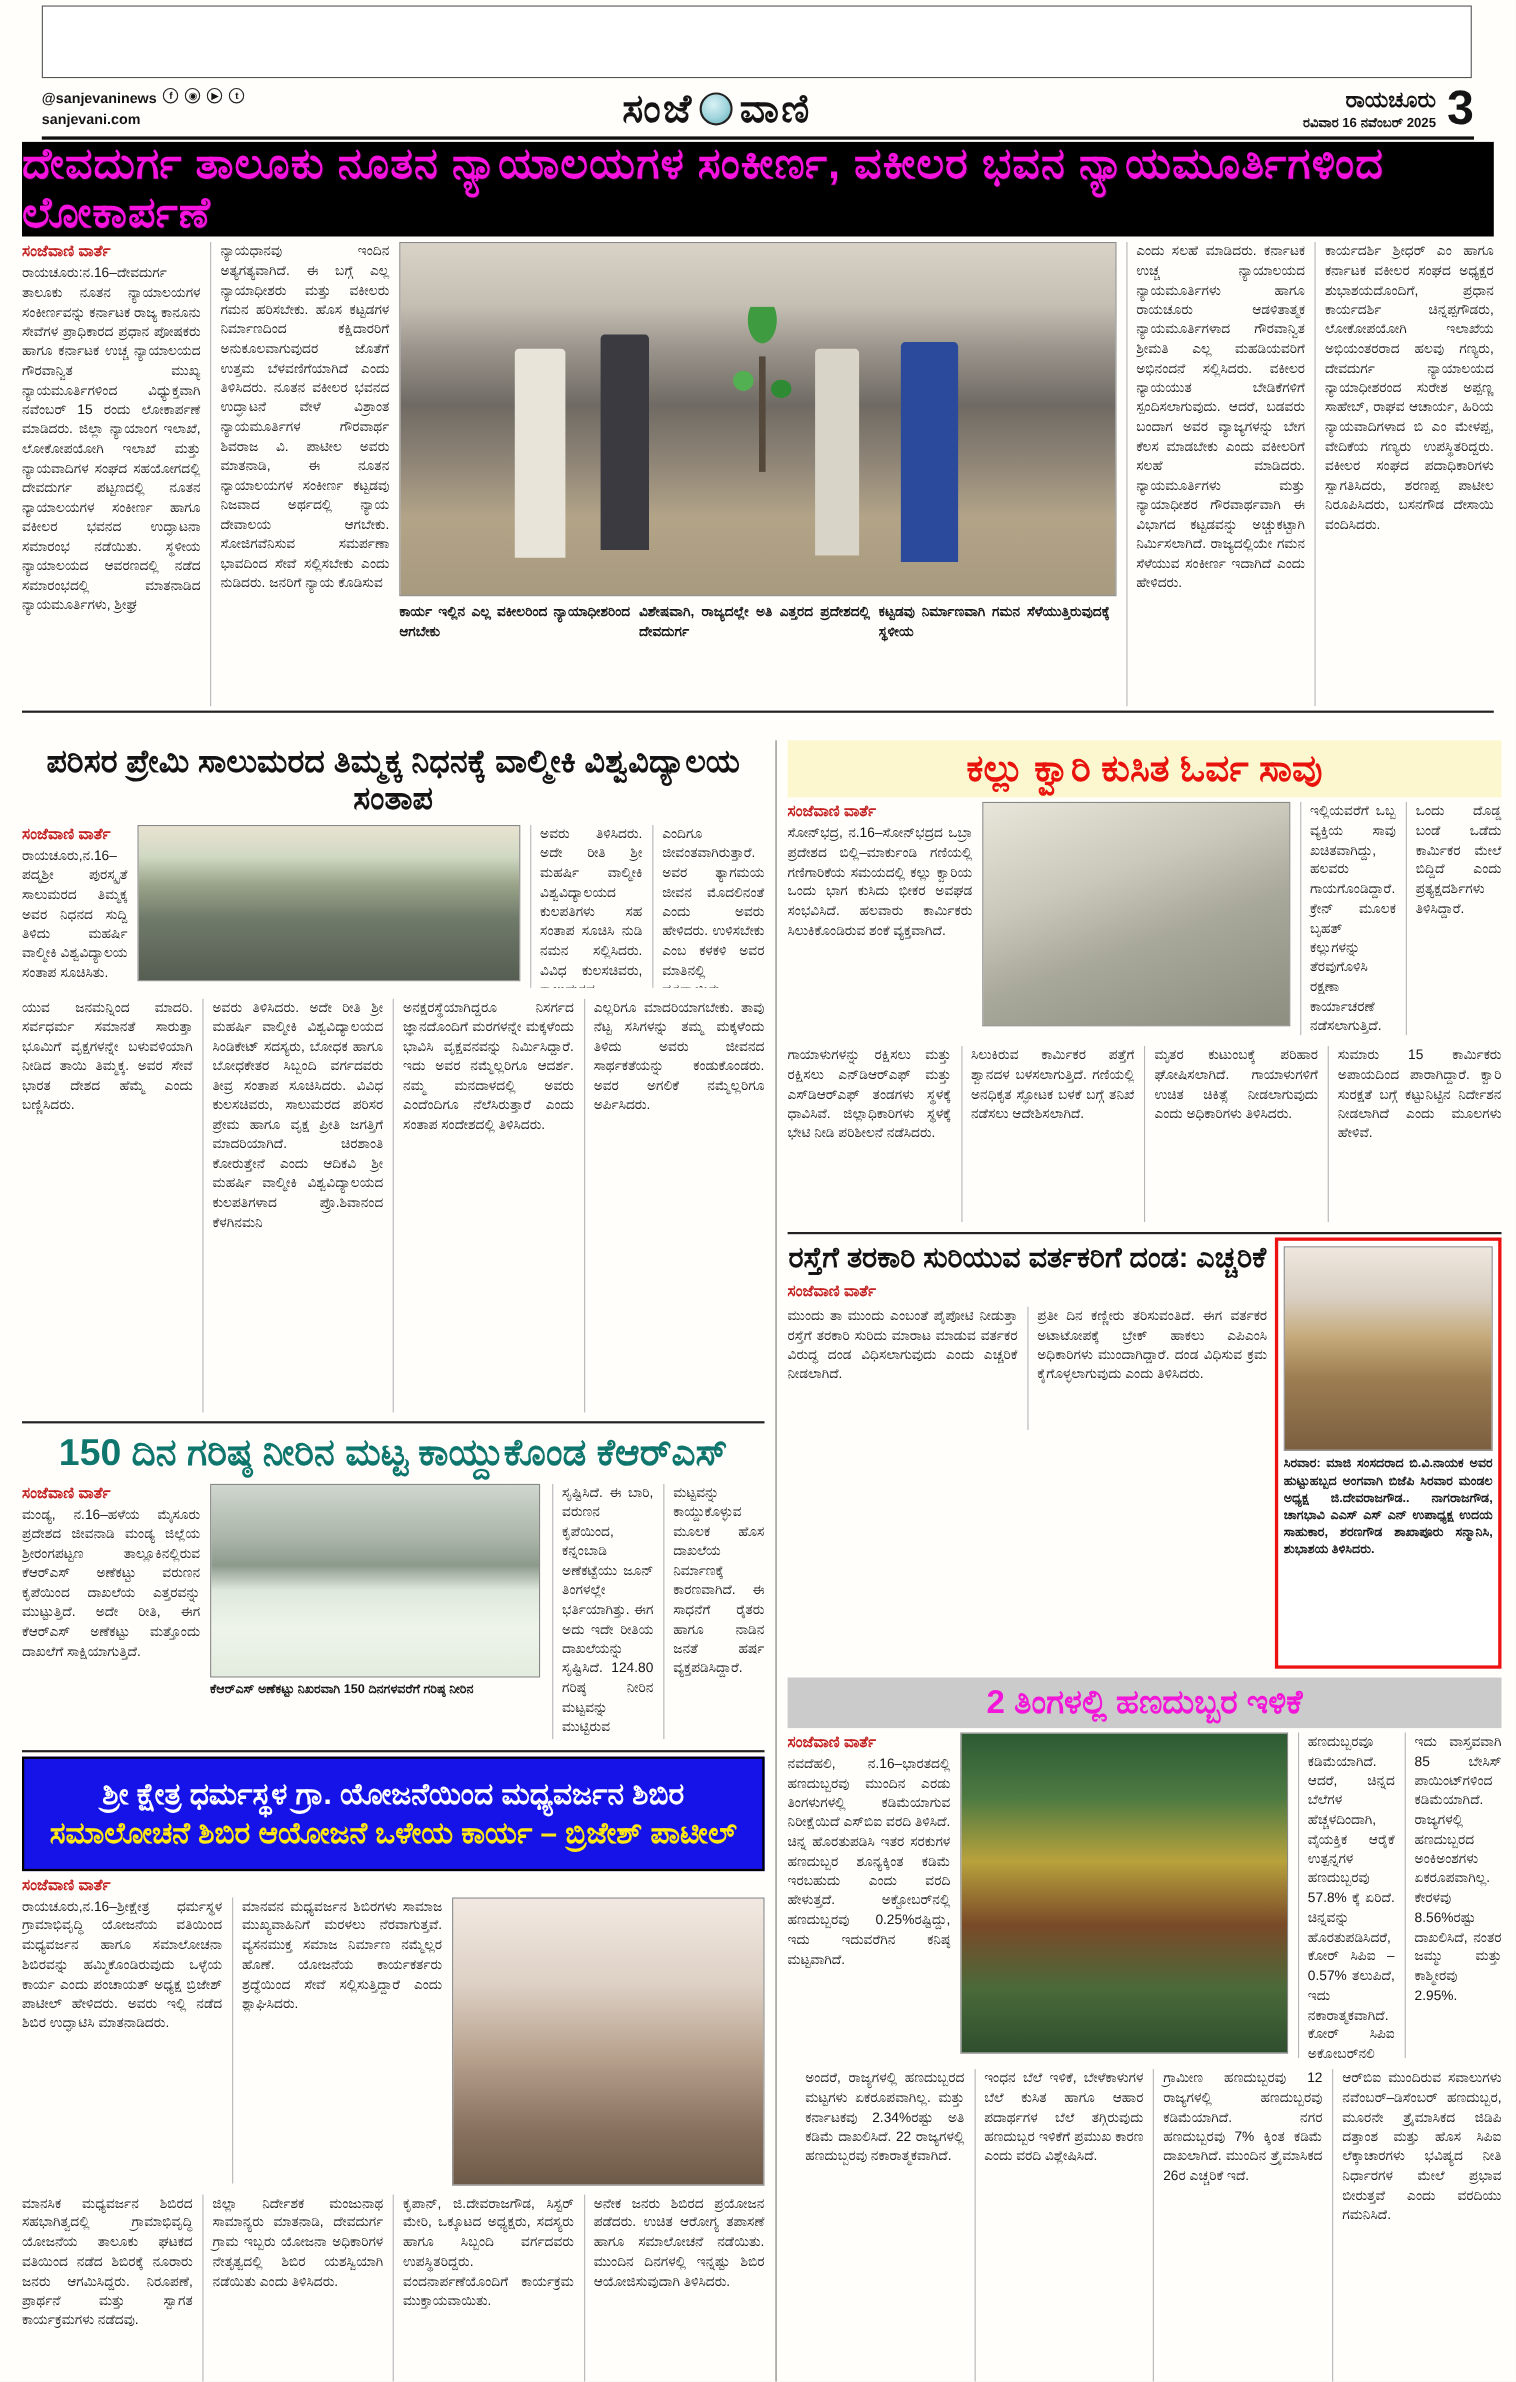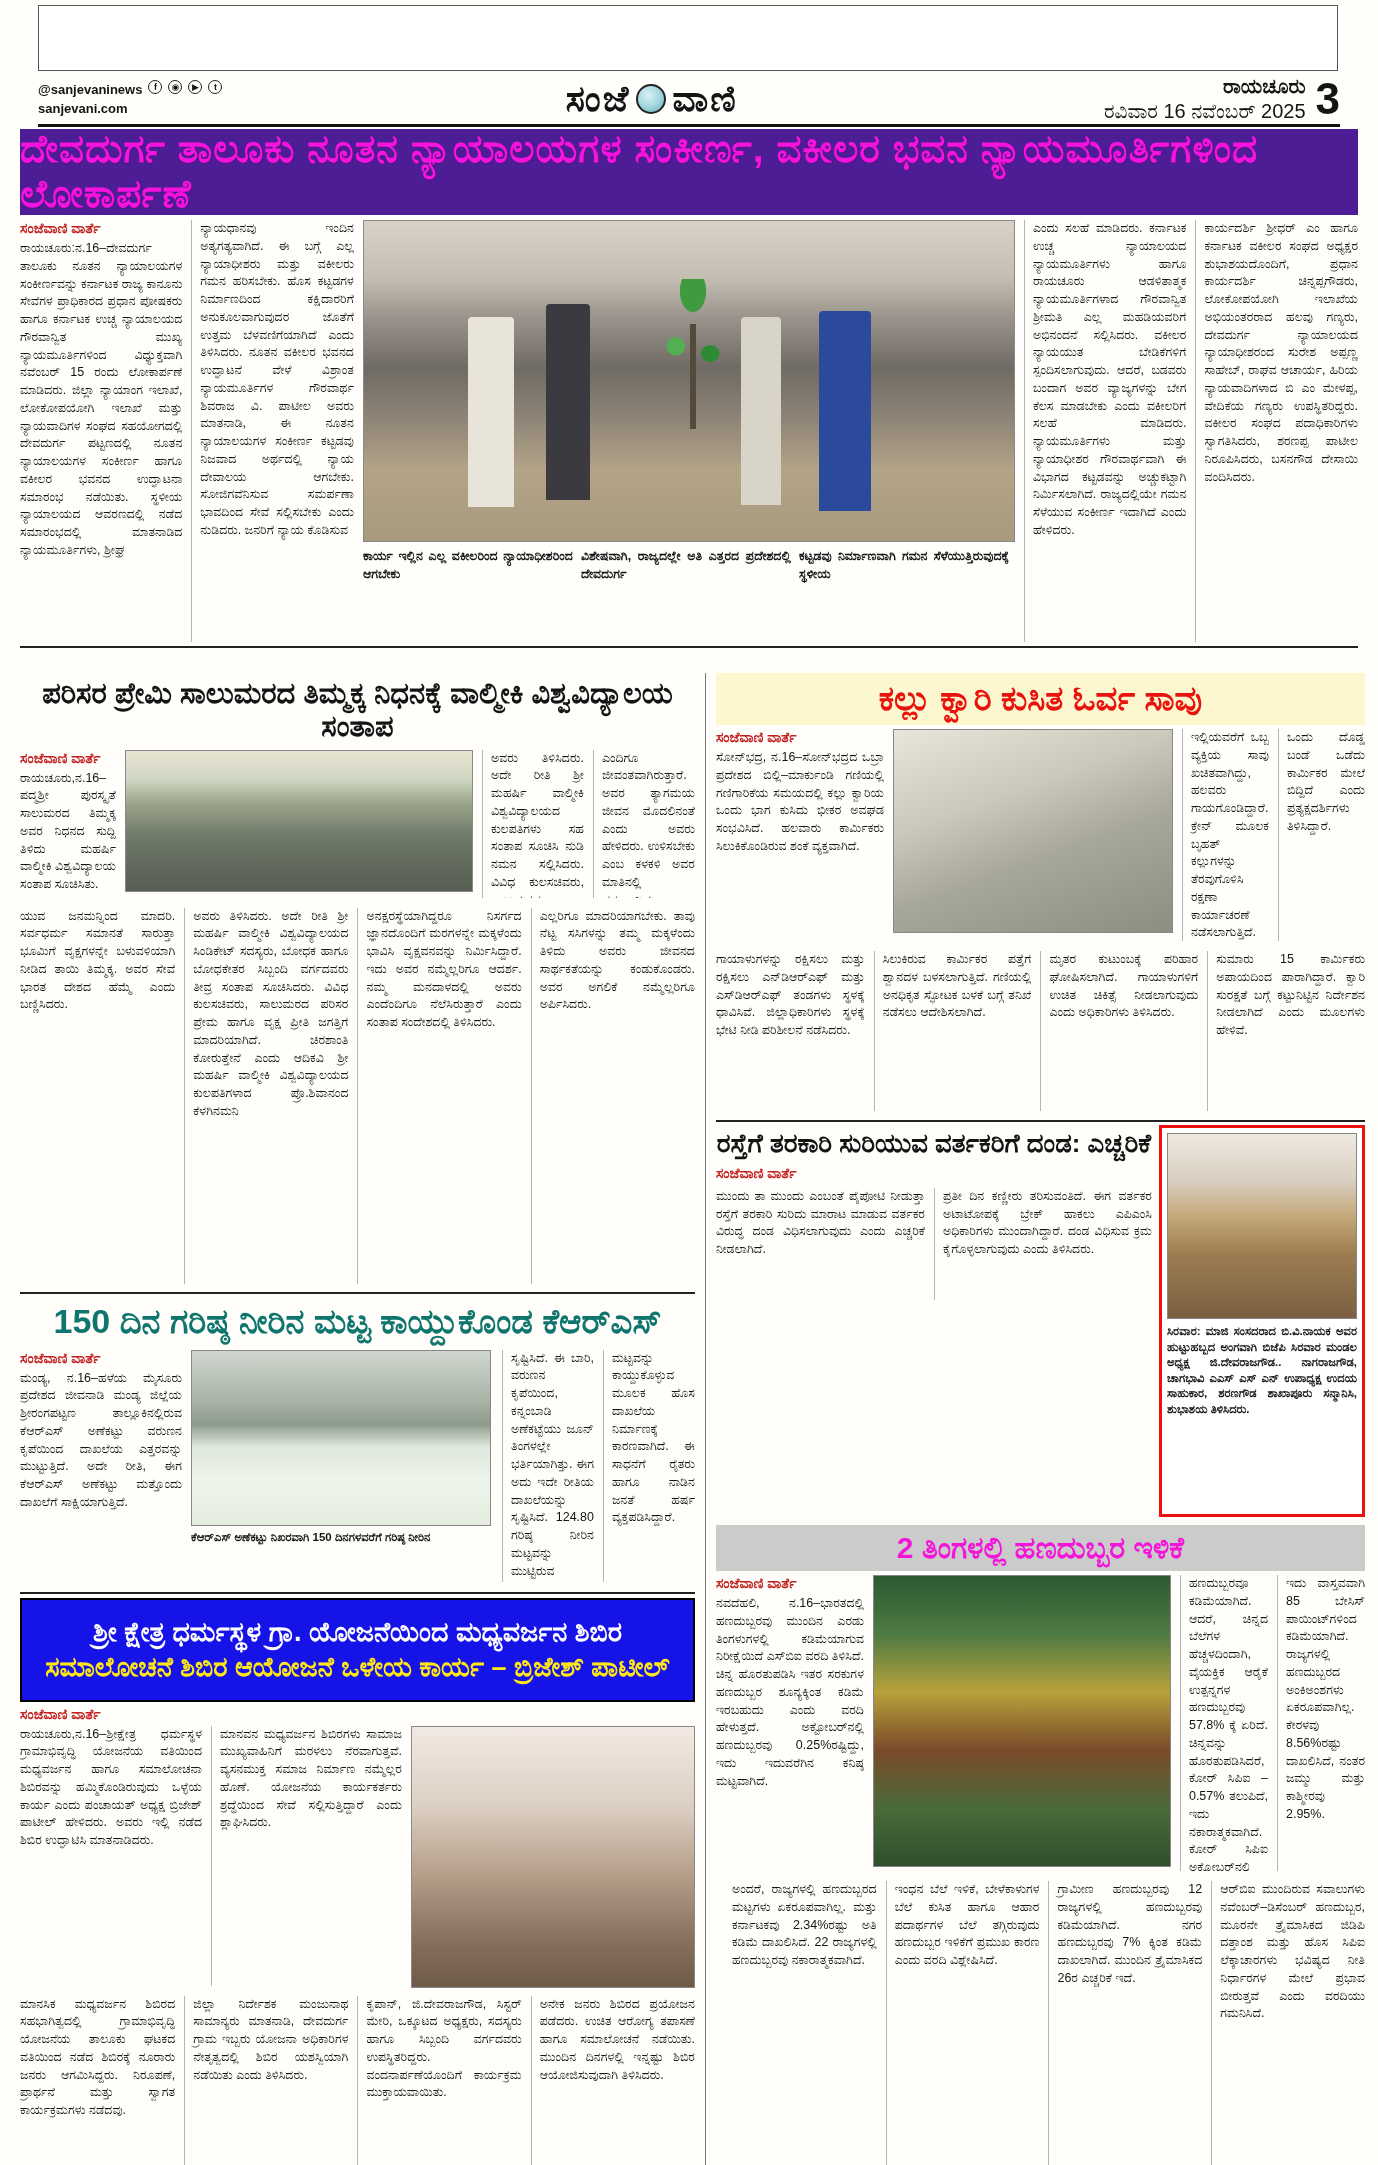--- a/index.html
+++ b/index.html
@@ -9,21 +9,21 @@
   
   .topbox { position:absolute; left:38px; top:5px; width:1300px; height:66px; border:1px solid #555; background:#fff; }
   .mast { position:absolute; left:38px; top:76px; width:1302px; height:46px; display:flex; align-items:center; }
   .mast-left { width:220px; font-size:13px; font-weight:bold; line-height:1.5; }
   .social-row { display:flex; align-items:flex-start; gap:6px; }
   .soc { width:14px; height:14px; border:1px solid #222; border-radius:50%; font-size:9px; line-height:12px; text-align:center; font-weight:bold; }
   .mast-center { flex:1; text-align:center; font-size:36px; font-weight:bold; letter-spacing:2px; display:flex; align-items:center; justify-content:center; gap:6px; font-family:"Liberation Serif","DejaVu Serif",serif; }
   .globe { width:30px; height:30px; border-radius:50%; background:radial-gradient(circle at 40% 35%, #d8f2f4 0%, #9fd4dc 55%, #5da8b4 100%); border:2px solid #222; display:inline-block; }
   .mast-right { width:260px; text-align:right; line-height:1.25; }
   .mast-city { font-size:20px; font-weight:bold; }
-  .mast-date { font-size:20px; font-weight:normal; }
+  .mast-date { font-size:12px; font-weight:bold; }
   .mast-page { font-size:44px; font-weight:bold; margin-left:10px; }
   .mast-right-wrap { display:flex; align-items:center; justify-content:flex-end; }
   .mast-rule { position:absolute; left:38px; top:124px; width:1302px; height:3px; background:#111; }
 
   
   .lead-banner { position:absolute; left:20px; top:129px; width:1338px; height:86px; display:flex; align-items:center; justify-content:center; }
   .lead-banner span { font-size:39px; font-weight:bold; letter-spacing:1px; text-shadow:1px 1px 0 rgba(120,0,110,.35); }
 
   
   .byline { font-weight:bold; font-size:14px; margin-bottom:3px; }
@@ -100,21 +100,21 @@
     <div class="mast-right-wrap">
       <div class="mast-right">
         <div class="mast-city">ರಾಯಚೂರು</div>
         <div class="mast-date">ರವಿವಾರ 16 ನವೆಂಬರ್ 2025</div>
       </div>
       <div class="mast-page">3</div>
     </div>
   </div>
   <div class="mast-rule"></div>
 
-  <div class="lead-banner" style="background:#4c1d95;">
+  <div class="lead-banner" style="background:#000000;">
     <span style="color:#f513dd;">ದೇವದುರ್ಗ ತಾಲೂಕು ನೂತನ ನ್ಯಾಯಾಲಯಗಳ ಸಂಕೀರ್ಣ, ವಕೀಲರ ಭವನ ನ್ಯಾಯಮೂರ್ತಿಗಳಿಂದ ಲೋಕಾರ್ಪಣೆ</span>
   </div>
 
   <div class="lead-art">
     <div class="lead-col">
       <div class="byline" style="color:#c21f1f;">ಸಂಜೆವಾಣಿ ವಾರ್ತೆ</div>
       <div class="coltext" style="height:396px;">ರಾಯಚೂರು:ನ.16–ದೇವದುರ್ಗ ತಾಲೂಕು ನೂತನ ನ್ಯಾಯಾಲಯಗಳ ಸಂಕೀರ್ಣವನ್ನು ಕರ್ನಾಟಕ ರಾಜ್ಯ ಕಾನೂನು ಸೇವೆಗಳ ಪ್ರಾಧಿಕಾರದ ಪ್ರಧಾನ ಪೋಷಕರು ಹಾಗೂ ಕರ್ನಾಟಕ ಉಚ್ಚ ನ್ಯಾಯಾಲಯದ ಗೌರವಾನ್ವಿತ ಮುಖ್ಯ ನ್ಯಾಯಮೂರ್ತಿಗಳಿಂದ ವಿಧ್ಯುಕ್ತವಾಗಿ ನವೆಂಬರ್ 15 ರಂದು ಲೋಕಾರ್ಪಣೆ ಮಾಡಿದರು. ಜಿಲ್ಲಾ ನ್ಯಾಯಾಂಗ ಇಲಾಖೆ, ಲೋಕೋಪಯೋಗಿ ಇಲಾಖೆ ಮತ್ತು ನ್ಯಾಯವಾದಿಗಳ ಸಂಘದ ಸಹಯೋಗದಲ್ಲಿ ದೇವದುರ್ಗ ಪಟ್ಟಣದಲ್ಲಿ ನೂತನ ನ್ಯಾಯಾಲಯಗಳ ಸಂಕೀರ್ಣ ಹಾಗೂ ವಕೀಲರ ಭವನದ ಉದ್ಘಾಟನಾ ಸಮಾರಂಭ ನಡೆಯಿತು. ಸ್ಥಳೀಯ ನ್ಯಾಯಾಲಯದ ಆವರಣದಲ್ಲಿ ನಡೆದ ಸಮಾರಂಭದಲ್ಲಿ ಮಾತನಾಡಿದ ನ್ಯಾಯಮೂರ್ತಿಗಳು, ಶ್ರೀಘ್ರ</div>
     </div>
     <div class="lead-col vr" style="padding-left:8px;">
       <div class="coltext" style="height:418px;">ನ್ಯಾಯಧಾನವು ಇಂದಿನ ಅತ್ಯಗತ್ಯವಾಗಿದೆ. ಈ ಬಗ್ಗೆ ಎಲ್ಲ ನ್ಯಾಯಾಧೀಶರು ಮತ್ತು ವಕೀಲರು ಗಮನ ಹರಿಸಬೇಕು. ಹೊಸ ಕಟ್ಟಡಗಳ ನಿರ್ಮಾಣದಿಂದ ಕಕ್ಷಿದಾರರಿಗೆ ಅನುಕೂಲವಾಗುವುದರ ಜೊತೆಗೆ ಉತ್ತಮ ಬೆಳವಣಿಗೆಯಾಗಿದೆ ಎಂದು ತಿಳಿಸಿದರು. ನೂತನ ವಕೀಲರ ಭವನದ ಉದ್ಘಾಟನೆ ವೇಳೆ ವಿಶ್ರಾಂತ ನ್ಯಾಯಮೂರ್ತಿಗಳ ಗೌರವಾರ್ಥ ಶಿವರಾಜ ವಿ. ಪಾಟೀಲ ಅವರು ಮಾತನಾಡಿ, ಈ ನೂತನ ನ್ಯಾಯಾಲಯಗಳ ಸಂಕೀರ್ಣ ಕಟ್ಟಡವು ನಿಜವಾದ ಅರ್ಥದಲ್ಲಿ ನ್ಯಾಯ ದೇವಾಲಯ ಆಗಬೇಕು. ಸೋಜಿಗವೆನಿಸುವ ಸಮರ್ಪಣಾ ಭಾವದಿಂದ ಸೇವೆ ಸಲ್ಲಿಸಬೇಕು ಎಂದು ನುಡಿದರು. ಜನರಿಗೆ ನ್ಯಾಯ ಕೊಡಿಸುವ</div>

